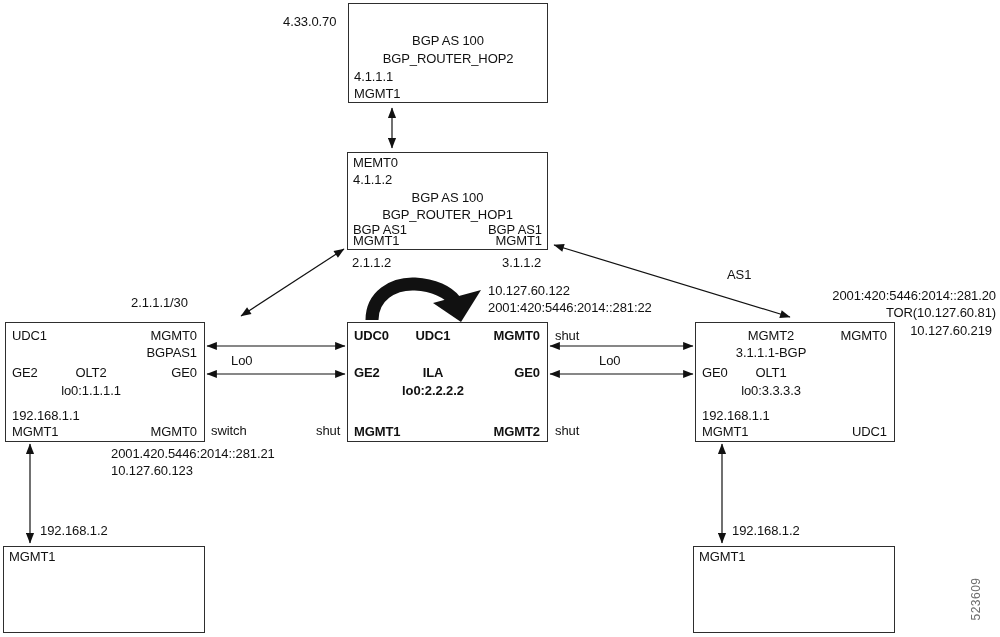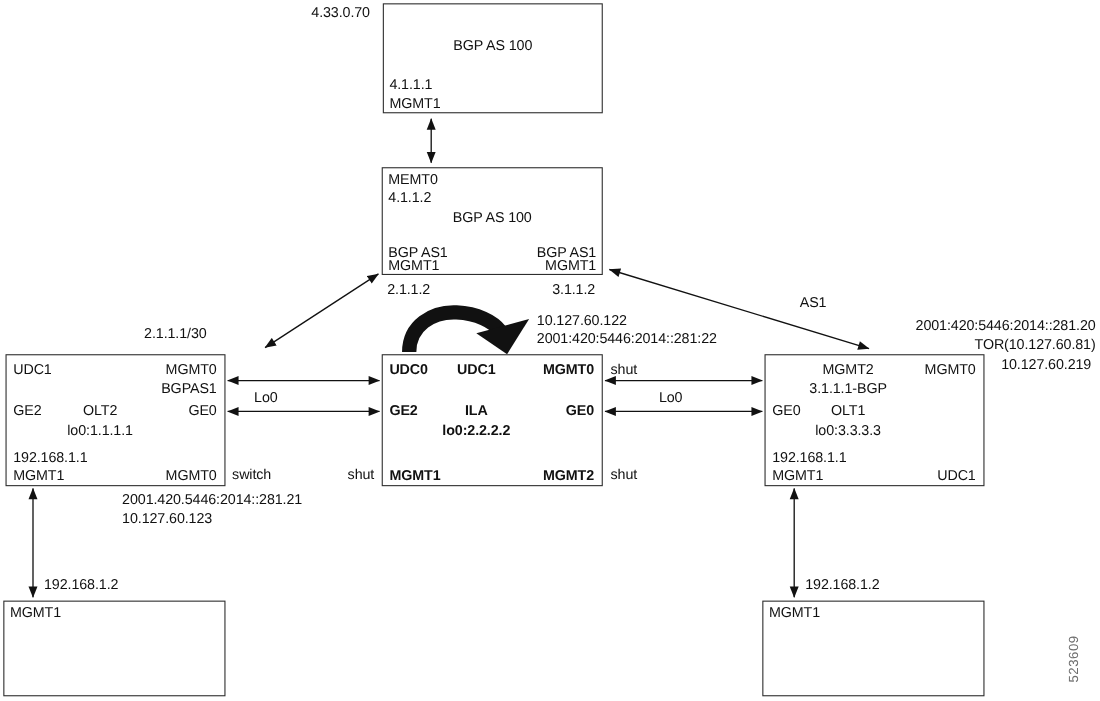--- a/index.html
+++ b/index.html
@@ -41,29 +41,31 @@
       <line x1="722" y1="444" x2="722" y2="543" marker-start="url(#ah)" marker-end="url(#ah)"></line>
     </g>
     <g fill="#111">
       <path d="M 372 320 C 372 296 393 283 415 284 C 434 285 448 292 455 301" stroke="#111" stroke-width="13" fill="none"></path>
       <polygon points="433,303 481,290 461,322"></polygon>
     </g>
   </svg>
 
   <div class="node" style="left:348px;top:3px;width:200px;height:100px;">
     <span class="p c" style="left:0;right:0;top:30px">BGP AS 100</span>
+    <span class="p c" style="left:0;right:0;top:48px">BGP_ROUTER_HOP2</span>
     <span class="p" style="left:5px;top:66px">4.1.1.1</span>
     <span class="p" style="left:5px;bottom:1px">MGMT1</span>
   </div>
-  <span class="flbl" style="left:283px;top:4px">4.33.0.70</span>
+  <span class="flbl" style="left:283px;top:15px">4.33.0.70</span>
 
   <div class="node" style="left:347px;top:152px;width:201px;height:98px;padding-left:32px;">
     <span class="p" style="left:5px;top:3px">MEMT0</span>
     <span class="p" style="left:5px;top:20px">4.1.1.2</span>
     <span class="p c" style="left:0;right:0;top:38px">BGP AS 100</span>
+    <span class="p c" style="left:0;right:0;top:55px">BGP_ROUTER_HOP1</span>
     <span class="p" style="left:5px;top:70px">BGP AS1</span>
     <span class="p" style="right:5px;top:70px">BGP AS1</span>
     <span class="p" style="left:5px;bottom:1px">MGMT1</span>
     <span class="p" style="right:5px;bottom:1px">MGMT1</span>
   </div>
   <span class="flbl" style="left:352px;top:256px">2.1.1.2</span>
   <span class="flbl" style="left:502px;top:256px">3.1.1.2</span>
 
   <div class="node" style="left:5px;top:322px;width:200px;height:120px;">
     <span class="p" style="left:6px;top:6px">UDC1</span>

